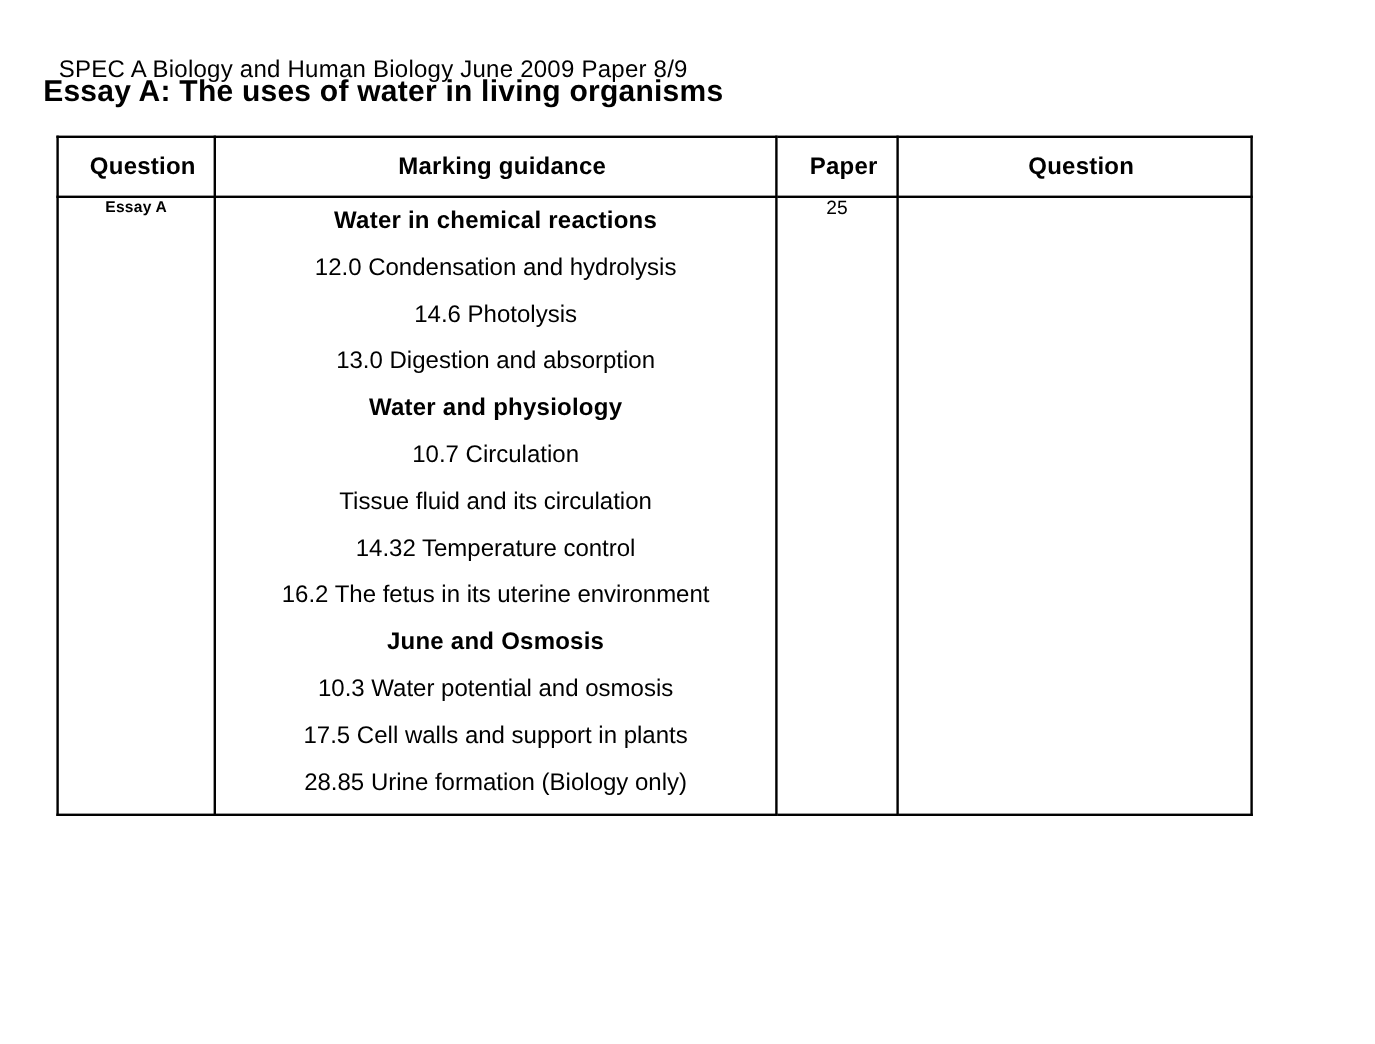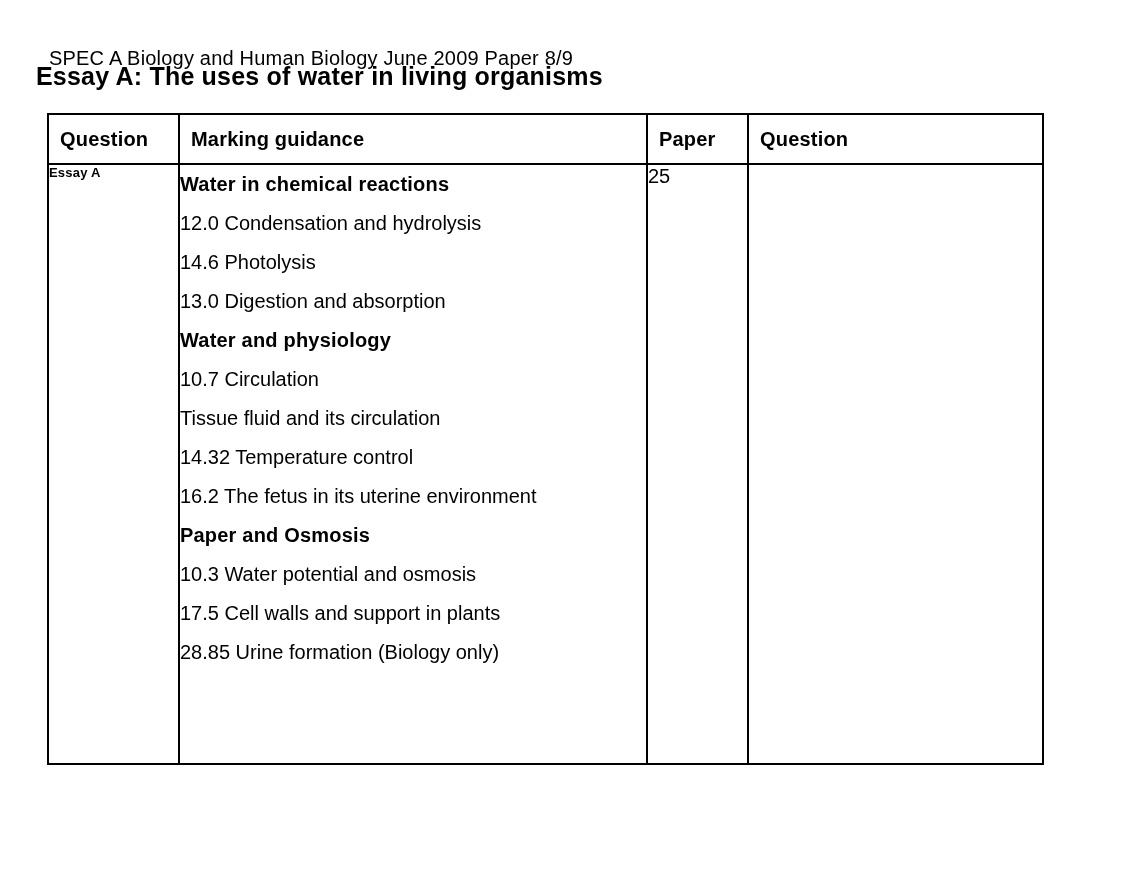--- a/index.html
+++ b/index.html
@@ -38,21 +38,21 @@
     position: absolute;
     left: 47px;
     top: 113px;
     border-collapse: collapse;
     table-layout: fixed;
     width: 995px;
   }
   table.marking-table th,
   table.marking-table td {
     border: 2px solid #000000;
-    text-align: left;
+    text-align: center;
     vertical-align: top;
     padding: 0;
     overflow: hidden;
   }
   table.marking-table th {
     font-size: 20px;
     font-weight: bold;
     height: 48px;
     vertical-align: middle;
     padding-left: 11px;
@@ -66,33 +66,33 @@
   td.question-cell {
     font-size: 13px;
     font-weight: bold;
     padding: 19px 0 0 11px;
     letter-spacing: 0.2px;
   }
   td.guidance-cell {
     padding: 6px 0 0 11px;
   }
   td.guidance-cell .guidance-inner {
-    height: 598px;
+    height: 513px;
   }
   .guidance-line {
     font-size: 20px;
     line-height: 39px;
     white-space: nowrap;
   }
   .guidance-line.bold {
     font-weight: bold;
     letter-spacing: 0.2px;
   }
   td.mark-cell {
-    font-size: 20px;
+    font-size: 16px;
     padding: 19px 0 0 12px;
   }
   td.comments-cell {
   }
 </style>
 </head>
 <body>
 
 <div>
 
@@ -122,21 +122,21 @@
           <div class="guidance-inner" id="guidance-list">
               <div class="guidance-line bold">Water in chemical reactions</div>
               <div class="guidance-line">12.0 Condensation and hydrolysis</div>
               <div class="guidance-line">14.6 Photolysis</div>
               <div class="guidance-line">13.0 Digestion and absorption</div>
               <div class="guidance-line bold">Water and physiology</div>
               <div class="guidance-line">10.7 Circulation</div>
               <div class="guidance-line">Tissue fluid and its circulation</div>
               <div class="guidance-line">14.32 Temperature control</div>
               <div class="guidance-line">16.2 The fetus in its uterine environment</div>
-              <div class="guidance-line bold">Paper and Osmosis</div>
+              <div class="guidance-line bold">June and Osmosis</div>
               <div class="guidance-line">10.3 Water potential and osmosis</div>
               <div class="guidance-line">17.5 Cell walls and support in plants</div>
               <div class="guidance-line">28.85 Urine formation (Biology only)</div>
             </div>
         </td>
         <td class="mark-cell">25</td>
         <td class="comments-cell"></td>
       </tr>
     </tbody>
   </table>

